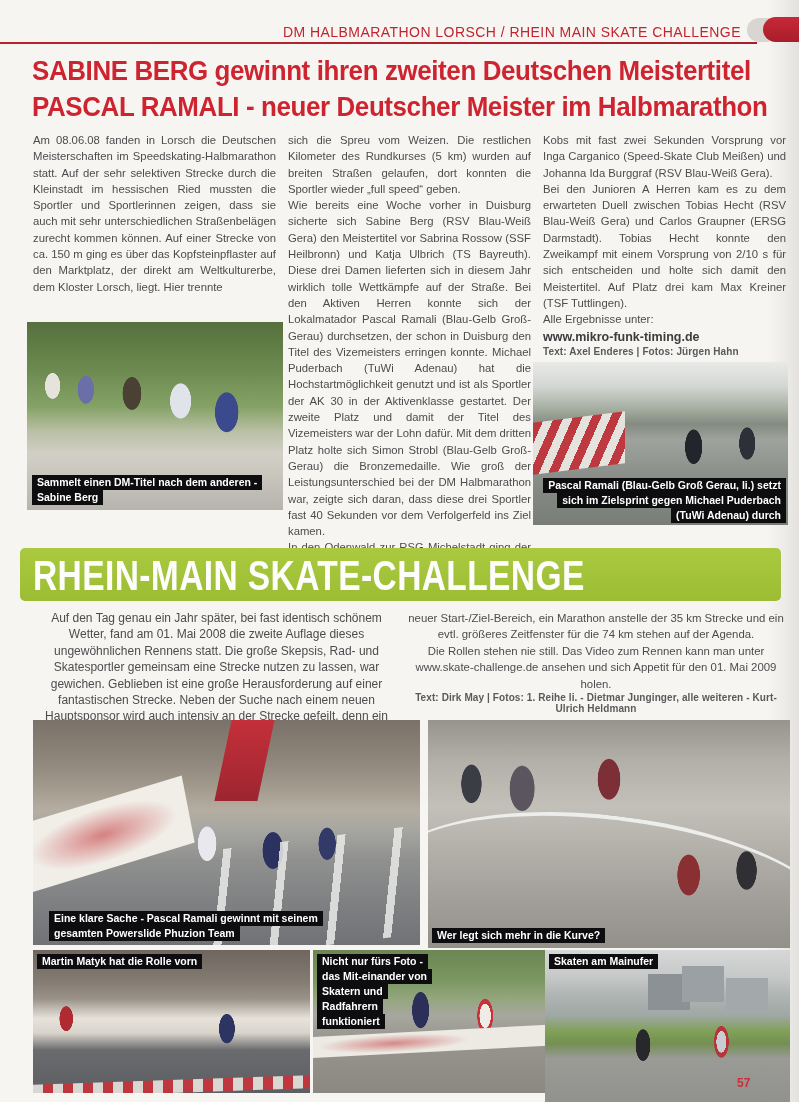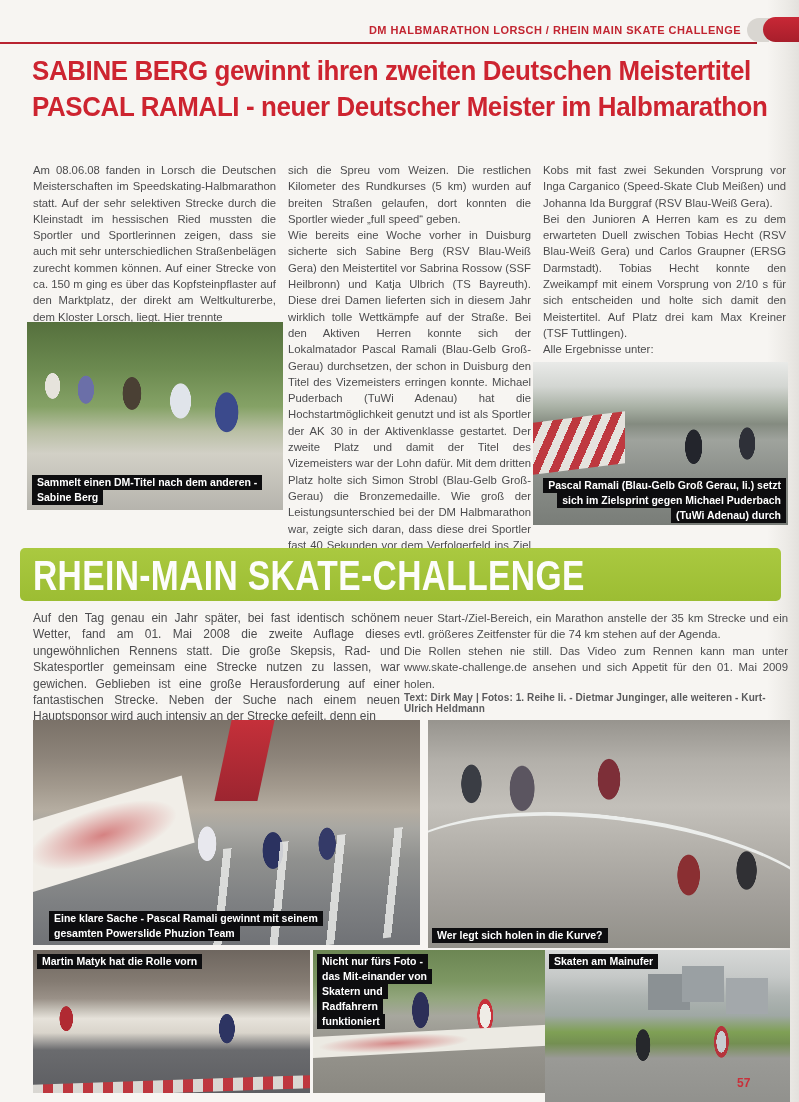--- a/index.html
+++ b/index.html
@@ -4,38 +4,38 @@
 <style>
   html,body{margin:0;padding:0;background:#d8d5d0;}
   .page{
     position:relative;width:799px;height:1102px;margin:0 auto;
     background:linear-gradient(90deg,#f7f5f2 0%,#f7f5f2 96%,#eceae6 98.5%,#e3e1dd 100%);
     font-family:"Liberation Sans",sans-serif;overflow:hidden;
   }
   
   .kicker{
     position:absolute;top:24px;right:58px;
-    font-size:11px;font-weight:bold;letter-spacing:.45px;color:#c22531;
+    font-size:14px;font-weight:normal;letter-spacing:.45px;color:#c22531;
     white-space:nowrap;
   }
   .head-rule{position:absolute;top:42px;left:0;width:757px;height:2px;
     background:linear-gradient(90deg,#b92331,#a81e2b);}
   .tab-gray{position:absolute;top:18px;right:30px;width:22px;height:24px;
     background:#d9d6d1;border-radius:12px 0 0 12px;}
   .tab-red{position:absolute;top:17px;right:0;width:36px;height:25px;
     background:linear-gradient(180deg,#c82836,#a81e2b);border-radius:13px 0 0 13px;}
   
   .hl{position:absolute;left:32px;color:#cd2430;font-weight:bold;
     font-size:27px;letter-spacing:-.4px;white-space:nowrap;
     transform:scaleX(.96);transform-origin:left;}
   .hl1{top:56px;}
   .hl2{top:92px;}
   
   .col{position:absolute;top:132px;width:243px;color:#4c4c4e;
-    font-size:11.3px;line-height:16.3px;text-align:justify;margin-top:30px;}
+    font-size:11.3px;line-height:16.3px;text-align:justify;}
   .col p{margin:0;}
   .c1{left:33px;}
   .c2{left:288px;}
   .c3{left:543px;}
   .results-label{margin-top:0;}
   .url{font-weight:bold;color:#3c3c3e;font-size:12.5px;line-height:18px;text-align:left;}
   .credit{font-size:10px;font-weight:bold;color:#5a5a5c;line-height:11px;
     margin-top:4px;text-align:left;letter-spacing:.1px;}
   
   .photo{position:absolute;overflow:hidden;background:#b9b6b0;}
@@ -64,21 +64,21 @@
   .banner{position:absolute;left:20px;top:548px;width:761px;height:53px;
     background:linear-gradient(180deg,#aac940,#9cbd33);border-radius:5px;}
   .banner-text{position:absolute;left:13px;top:1px;color:#fdfdfb;font-weight:bold;
     font-size:43px;letter-spacing:.5px;white-space:nowrap;line-height:52px;
     transform:scaleX(.78);transform-origin:left;}
   
   .col2a{position:absolute;left:33px;top:610px;width:367px;color:#4c4c4e;
     font-size:12px;line-height:16.4px;text-align:justify;}
   .col2b{position:absolute;left:404px;top:610px;width:384px;color:#4c4c4e;
     font-size:11.4px;line-height:16.4px;text-align:justify;}
-  .col2a p,.col2b p{margin:0;}
+  .col2a p,.col2b p{margin:0;text-align:center;}
   
   .photo3{left:33px;top:720px;width:387px;height:225px;
     background-image:
       radial-gradient(ellipse 18px 32px at 62% 58%, #2b3260 0 56%, rgba(0,0,0,0) 59%),
       radial-gradient(ellipse 16px 30px at 45% 55%, #e8e8ee 0 56%, rgba(0,0,0,0) 59%),
       radial-gradient(ellipse 15px 28px at 76% 55%, #343a68 0 56%, rgba(0,0,0,0) 59%),
       linear-gradient(180deg,#7a7168 0%,#8c8379 16%,#a39a8e 30%,#b5ada1 40%,#a8a7a2 48%,#90918f 62%,#7f8183 80%,#707276 100%);}
   .arch{position:absolute;left:49%;top:0;width:11%;height:36%;
     background:linear-gradient(180deg,#c5303a,#9c2530);transform:skewX(-12deg);}
   .henninger{position:absolute;left:-5%;top:36%;width:46%;height:30%;
@@ -185,21 +185,21 @@
     <div class="arch"></div>
     <div class="henninger"></div>
     <div class="dashes"></div>
     <div class="cap" style="left:4px;bottom:4px;max-width:310px;margin-left:12px;">
       <span>Eine klare Sache - Pascal Ramali gewinnt mit seinem gesamten Powerslide Phuzion Team</span>
     </div>
   </div>
   <div class="photo photo4">
     <div class="curve"></div>
     <div class="cap" style="left:4px;bottom:5px;">
-      <span>Wer legt sich holen in die Kurve?</span>
+      <span>Wer legt sich mehr in die Kurve?</span>
     </div>
   </div>
 
   <div class="photo photo5">
     <div class="finish"></div>
     <div class="cap" style="left:4px;top:4px;border-radius:6px;">
       <span>Martin Matyk hat die Rolle vorn</span>
     </div>
   </div>
   <div class="photo photo6">

